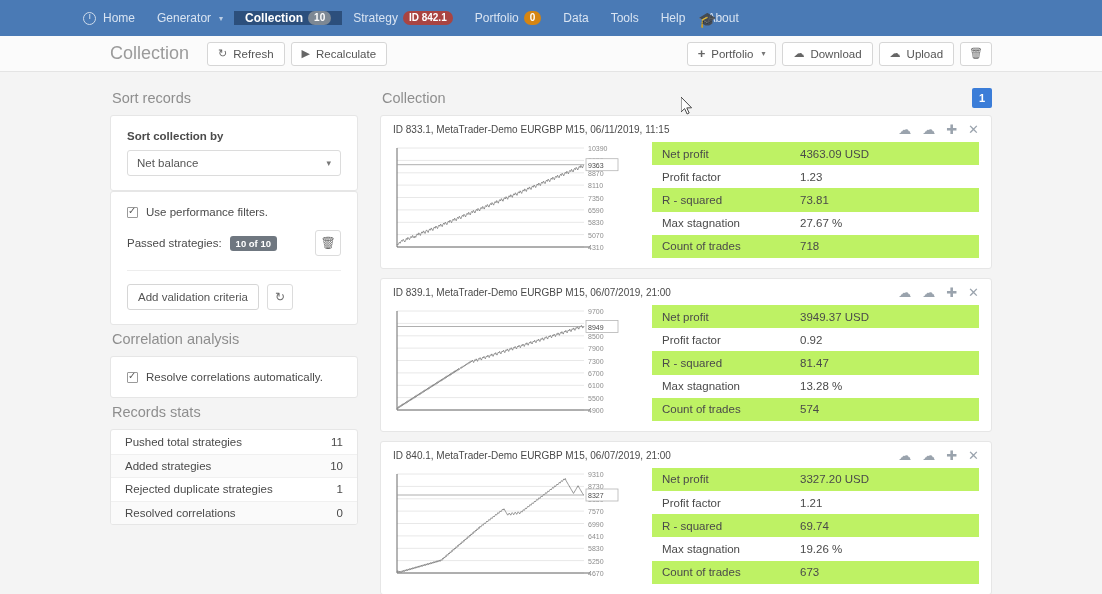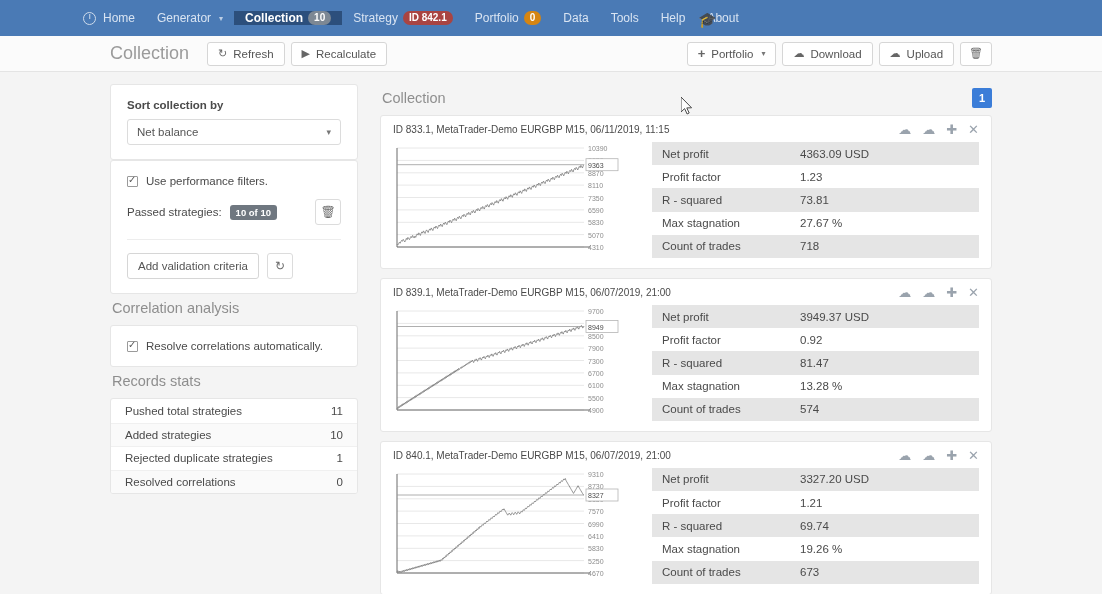--- a/index.html
+++ b/index.html
@@ -138,21 +138,21 @@
   .strat-icons{ display:flex; align-items:center; gap:11px; color:#9aa3ad; }
   .strat-icons .i{ font-size:13px; line-height:13px; cursor:pointer; }
   .strat-body{ display:flex; padding:0 12px 10px 12px; gap:14px; }
   .chart-box{ width:245px; flex:0 0 245px; position:relative; }
   .chart-svg{ display:block; }
   .metrics{ flex:1 1 auto; }
   .m-row{
     display:flex; align-items:center; height:23.2px; font-size:11.5px;
     padding:0 10px; color:#4a4a4a;
   }
-  .m-row.alt{ background:#e5e5e5; }
+  .m-row.alt{ background:#bef264; }
   .m-name{ width:138px; flex:0 0 138px; }
   .m-val{ flex:1 1 auto; }
 
   .cursor{
     position:absolute; left:681px; top:97px; width:12px; height:18px;
     pointer-events:none;
   }
 </style>
 </head>
 <body>
@@ -230,20 +230,21 @@
     <div class="btn btn-icon-only">
       <span class="ico">🗑</span>
     </div>
   </div>
 </div>
 
 <div class="wrap">
 
   <div class="left-col">
 
+    <div class="sect-title">Sort records</div>
     <div class="card pad">
       <div class="field-label">Sort collection by</div>
       <div class="select">
         <span>Net balance</span>
         <span class="caret">▾</span>
       </div>
     </div>
 
     <div class="card pad">
       <div class="check-row">

